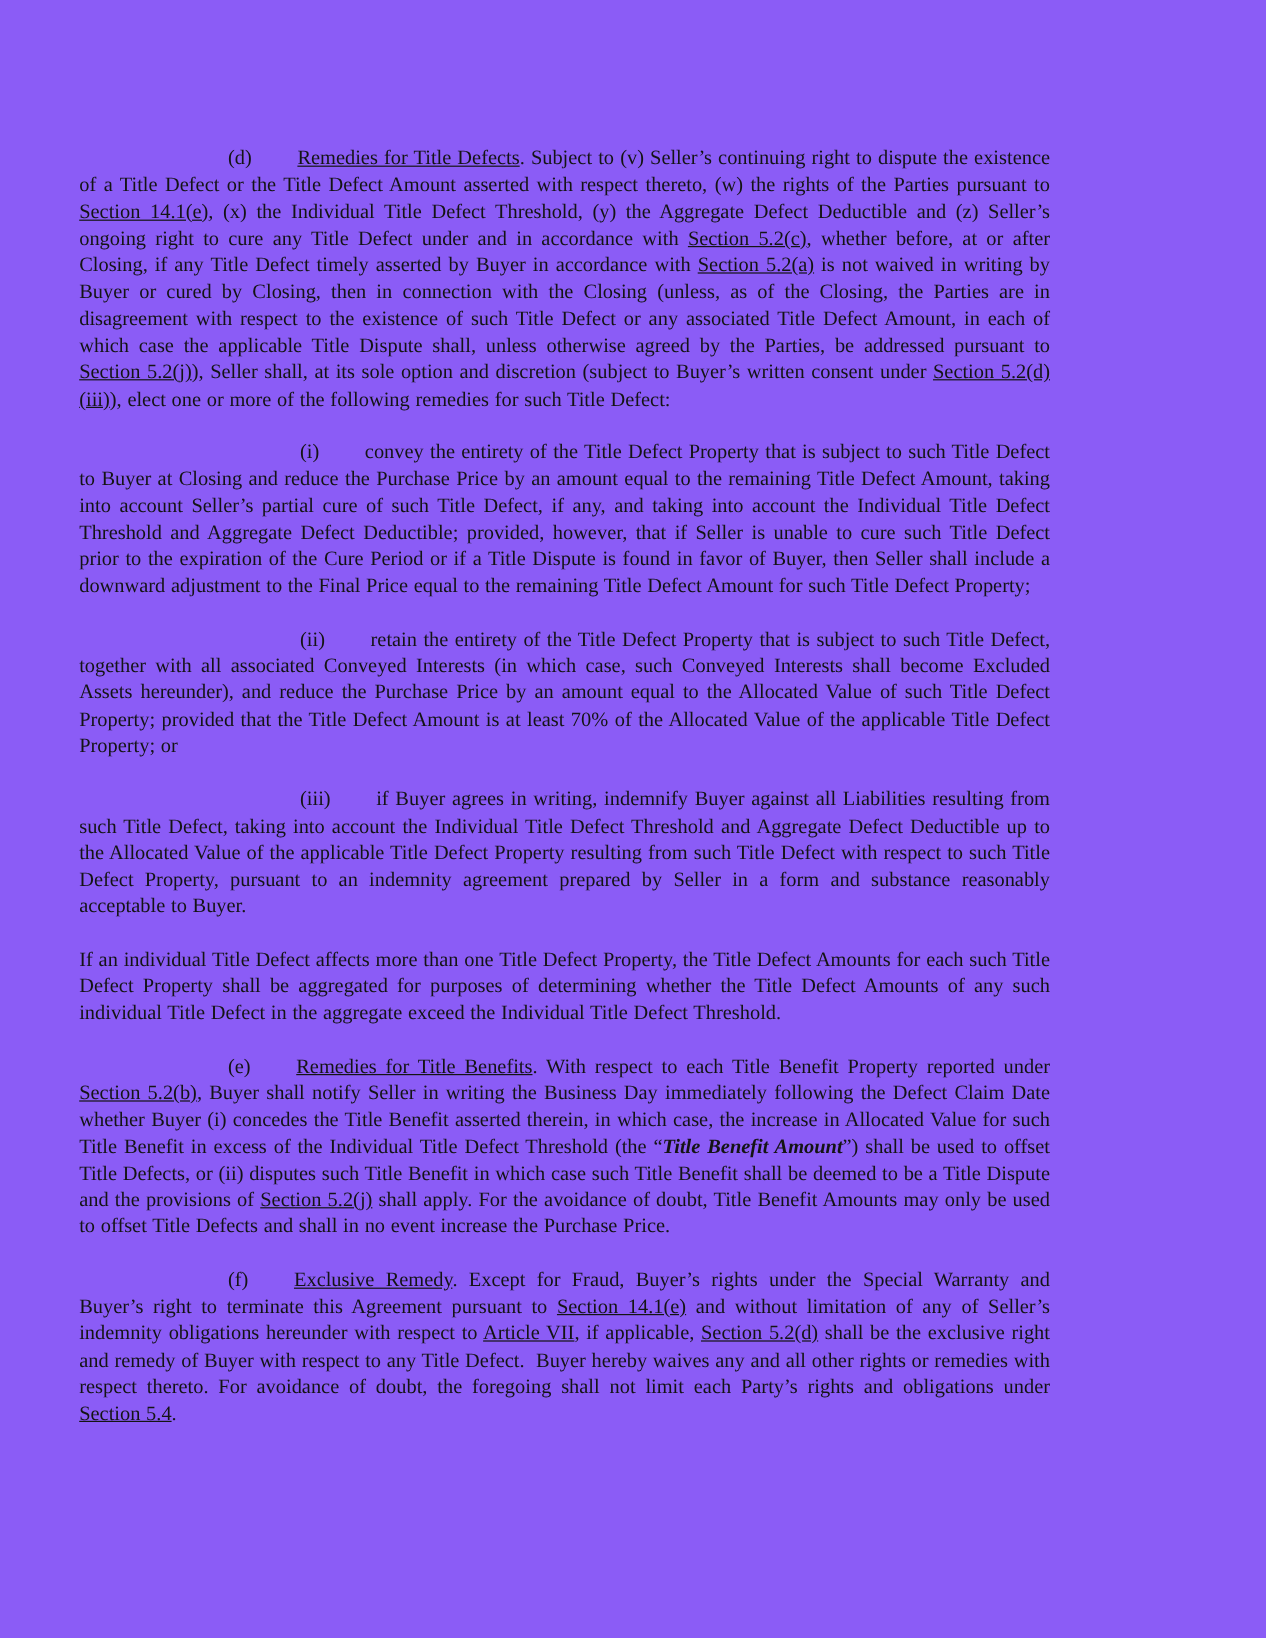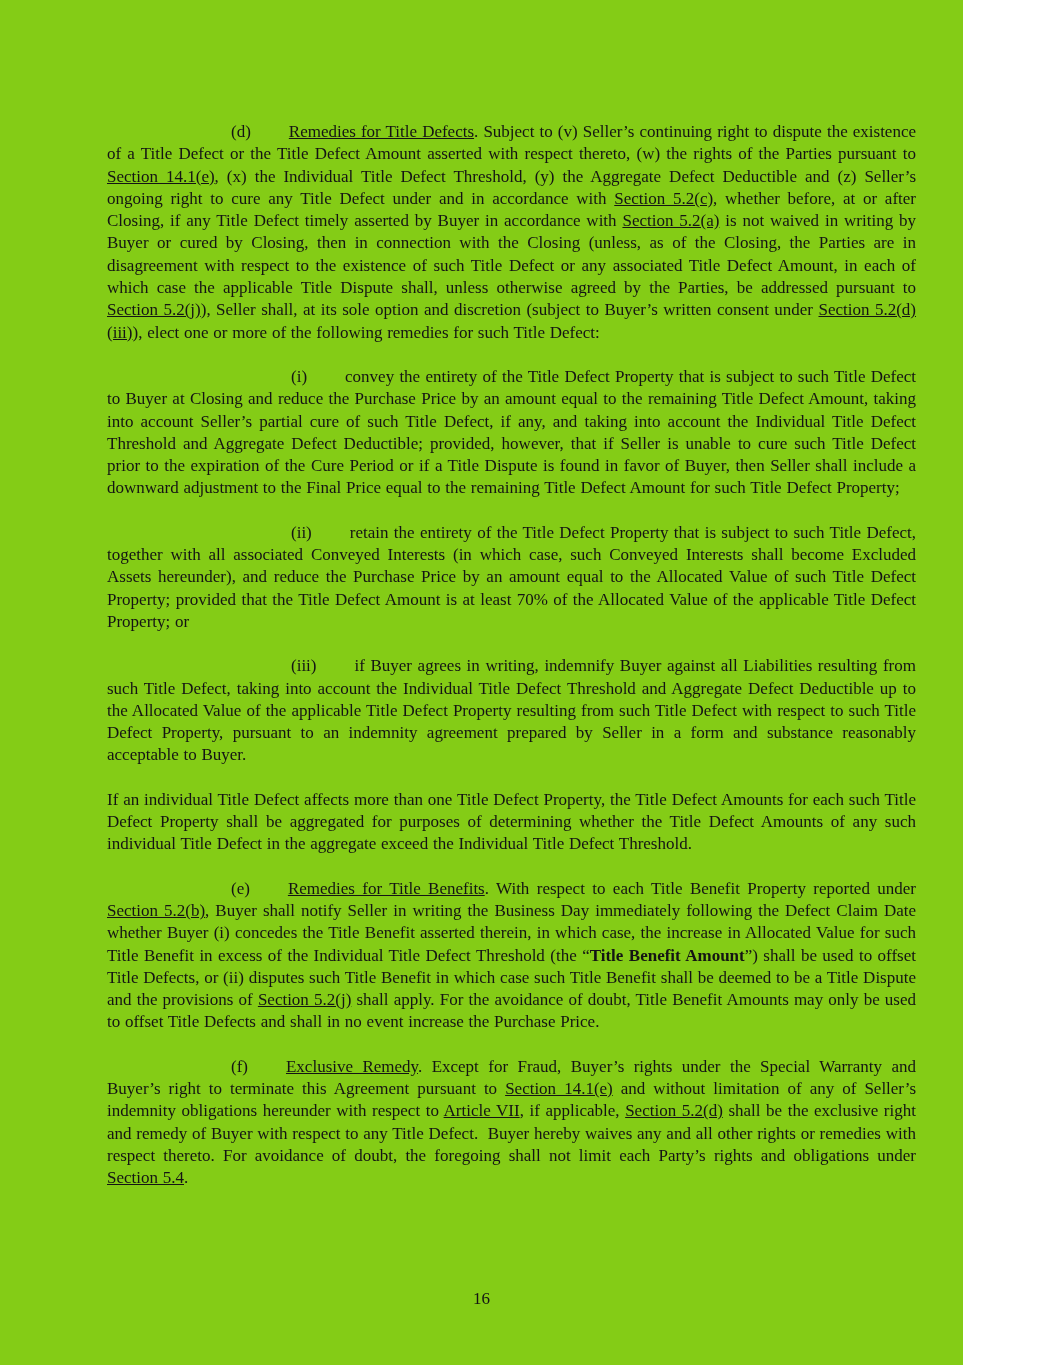--- a/index.html
+++ b/index.html
@@ -2,28 +2,28 @@
 <html><head>
 <meta charset="utf-8">
 <style>
   html, body {
     margin: 0;
     padding: 0;
     background: #ffffff;
   }
   .page {
     position: relative;
-    width: 963px;
+    width: 1055px;
     height: 1365px;
-    background: #84cc16;
+    background: #8b5cf6;
     font-family: "Liberation Serif", "DejaVu Serif", serif;
     color: #141414;
     overflow: hidden;
     box-sizing: border-box;
-    padding: 121px 123px 0 107px;
+    padding: 121px 123px 0 66px;
   }
   .doc-body {
     width: 809px;
   }
   .para {
     font-size: 17px;
     line-height: 22.3px;
     margin: 0 0 22px 0;
     text-align: justify;
     text-indent: 124px;
@@ -38,20 +38,21 @@
   .tab {
     display: inline-block;
     width: 38px;
   }
   .run-u {
     text-decoration: underline;
   }
   .run-i {
   }
   .run-bi {
+    font-style: italic;
     font-weight: bold;
   }
   .page-number {
     position: absolute;
     left: 0;
     right: 0;
     bottom: 56px;
     text-align: center;
     font-size: 17px;
     color: #141414;
@@ -63,14 +64,13 @@
 <div class="page">
   <div class="doc-body">
       <p class="para section"><span>(d)</span><span class="tab"></span><span class="run-u">Remedies for Title Defects</span><span>. Subject to (v) Seller’s continuing right to dispute the existence of a Title Defect or the Title Defect Amount asserted with respect thereto, (w) the rights of the Parties pursuant to </span><span class="run-u">Section 14.1(e)</span><span>, (x) the Individual Title Defect Threshold, (y) the Aggregate Defect Deductible and (z) Seller’s ongoing right to cure any Title Defect under and in accordance with </span><span class="run-u">Section 5.2(c)</span><span>, whether before, at or after Closing, if any Title Defect timely asserted by Buyer in accordance with </span><span class="run-u">Section 5.2(a)</span><span> is not waived in writing by Buyer or cured by Closing, then in connection with the Closing (unless, as of the Closing, the Parties are in disagreement with respect to the existence of such Title Defect or any associated Title Defect Amount, in each of which case the applicable Title Dispute shall, unless otherwise agreed by the Parties, be addressed pursuant to </span><span class="run-u">Section 5.2(j)</span><span>), Seller shall, at its sole option and discretion (subject to Buyer’s written consent under </span><span class="run-u">Section 5.2(d)(iii)</span><span>), elect one or more of the following remedies for such Title Defect:</span></p>
       <p class="para sub"><span>(i)</span><span class="tab"></span><span>convey the entirety of the Title Defect Property that is subject to such Title Defect to Buyer at Closing and reduce the Purchase Price by an amount equal to the remaining Title Defect Amount, taking into account Seller’s partial cure of such Title Defect, if any, and taking into account the Individual Title Defect Threshold and Aggregate Defect Deductible; </span><span class="run-i">provided, however</span><span>, that if Seller is unable to cure such Title Defect prior to the expiration of the Cure Period or if a Title Dispute is found in favor of Buyer, then Seller shall include a downward adjustment to the Final Price equal to the remaining Title Defect Amount for such Title Defect Property;</span></p>
       <p class="para sub"><span>(ii)</span><span class="tab"></span><span>retain the entirety of the Title Defect Property that is subject to such Title Defect, together with all associated Conveyed Interests (in which case, such Conveyed Interests shall become Excluded Assets hereunder), and reduce the Purchase Price by an amount equal to the Allocated Value of such Title Defect Property; provided that the Title Defect Amount is at least 70% of the Allocated Value of the applicable Title Defect Property; or</span></p>
       <p class="para sub"><span>(iii)</span><span class="tab"></span><span>if Buyer agrees in writing, indemnify Buyer against all Liabilities resulting from such Title Defect, taking into account the Individual Title Defect Threshold and Aggregate Defect Deductible up to the Allocated Value of the applicable Title Defect Property resulting from such Title Defect with respect to such Title Defect Property, pursuant to an indemnity agreement prepared by Seller in a form and substance reasonably acceptable to Buyer.</span></p>
       <p class="para flush"><span>If an individual Title Defect affects more than one Title Defect Property, the Title Defect Amounts for each such Title Defect Property shall be aggregated for purposes of determining whether the Title Defect Amounts of any such individual Title Defect in the aggregate exceed the Individual Title Defect Threshold.</span></p>
       <p class="para section"><span>(e)</span><span class="tab"></span><span class="run-u">Remedies for Title Benefits</span><span>. With respect to each Title Benefit Property reported under </span><span class="run-u">Section 5.2(b)</span><span>, Buyer shall notify Seller in writing the Business Day immediately following the Defect Claim Date whether Buyer (i) concedes the Title Benefit asserted therein, in which case, the increase in Allocated Value for such Title Benefit in excess of the Individual Title Defect Threshold (the “</span><span class="run-bi">Title Benefit Amount</span><span>”) shall be used to offset Title Defects, or (ii) disputes such Title Benefit in which case such Title Benefit shall be deemed to be a Title Dispute and the provisions of </span><span class="run-u">Section 5.2(j)</span><span> shall apply. For the avoidance of doubt, Title Benefit Amounts may only be used to offset Title Defects and shall in no event increase the Purchase Price.</span></p>
       <p class="para section"><span>(f)</span><span class="tab"></span><span class="run-u">Exclusive Remedy</span><span>. Except for Fraud, Buyer’s rights under the Special Warranty and Buyer’s right to terminate this Agreement pursuant to </span><span class="run-u">Section 14.1(e)</span><span> and without limitation of any of Seller’s indemnity obligations hereunder with respect to </span><span class="run-u">Article VII</span><span>, if applicable, </span><span class="run-u">Section 5.2(d)</span><span> shall be the exclusive right and remedy of Buyer with respect to any Title Defect.&nbsp; Buyer hereby waives any and all other rights or remedies with respect thereto. For avoidance of doubt, the foregoing shall not limit each Party’s rights and obligations under </span><span class="run-u">Section 5.4</span><span>.</span></p>
     </div>
-  <div class="page-number">16</div>
 </div>
 
 </body></html>

